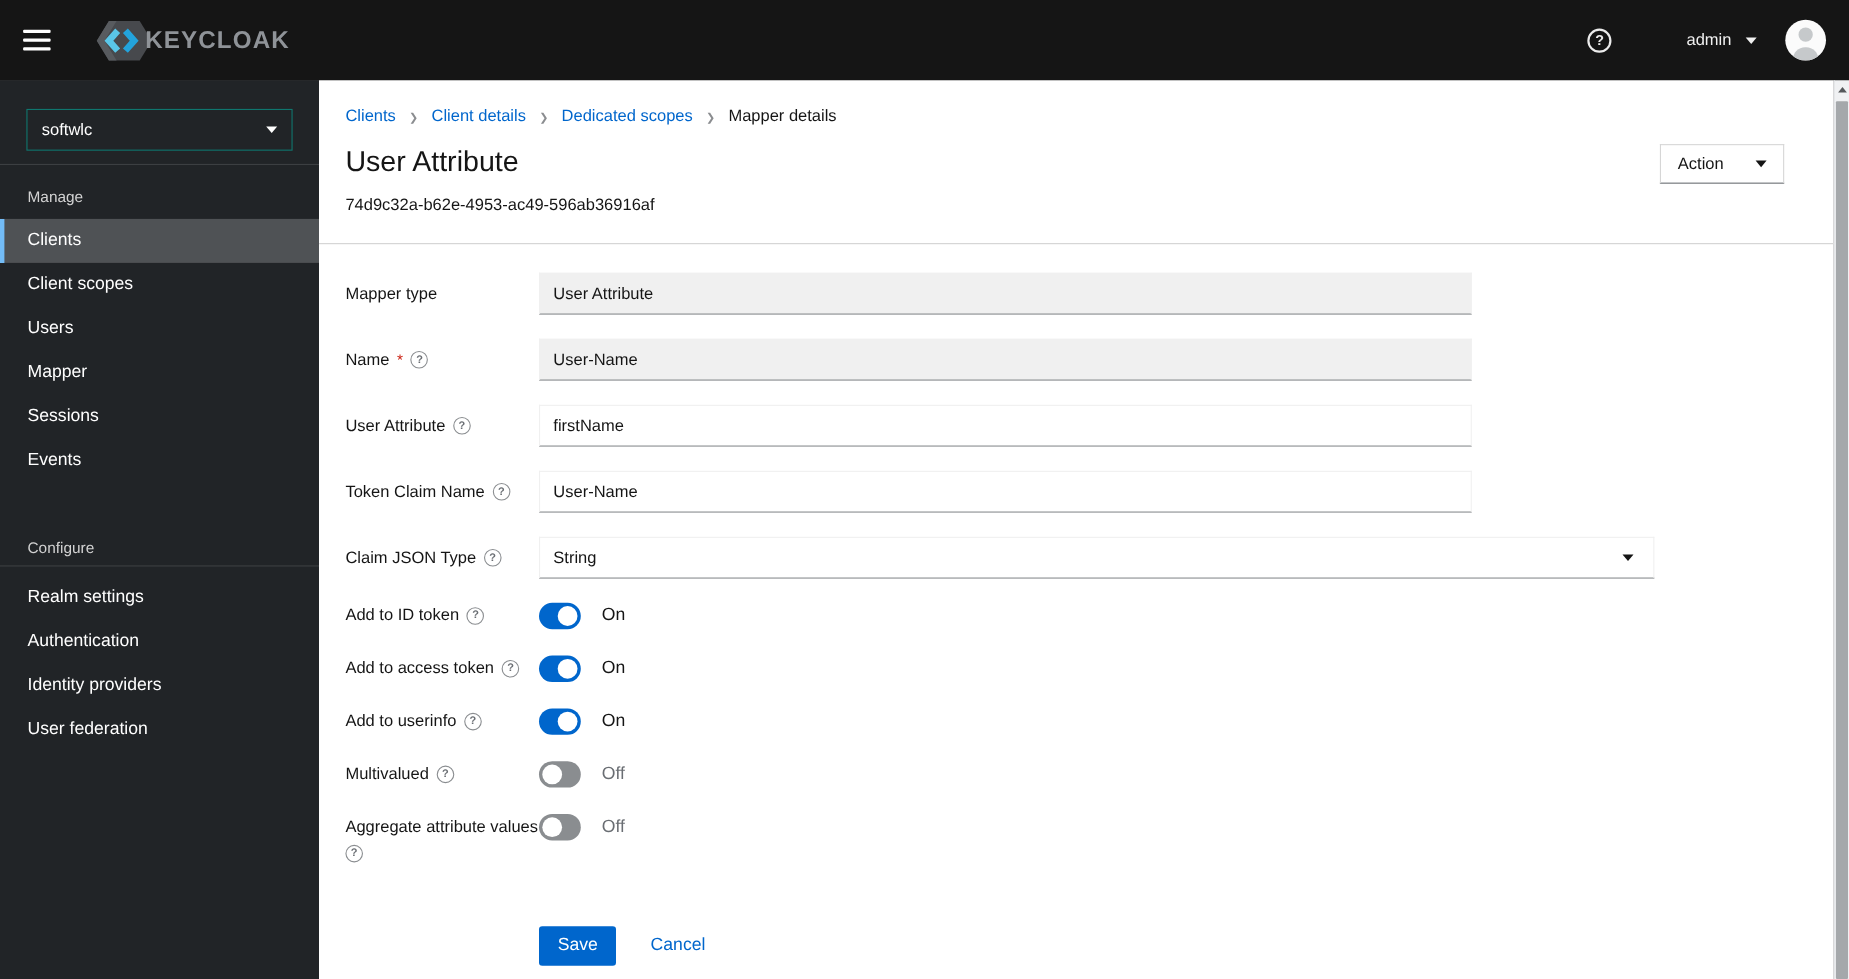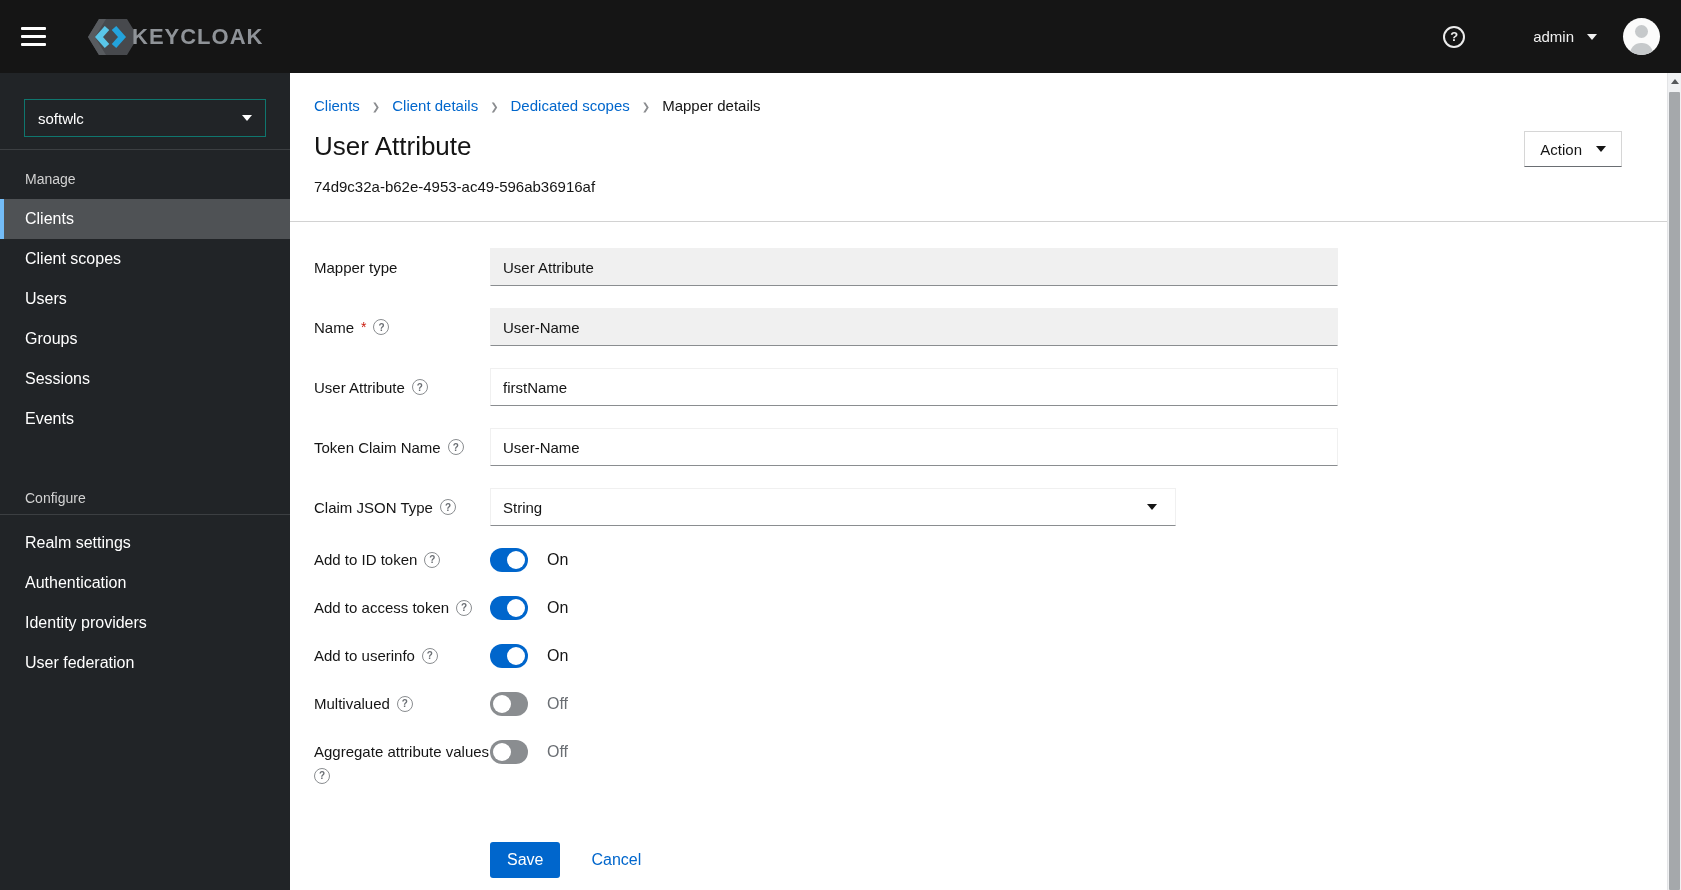--- a/index.html
+++ b/index.html
@@ -42,38 +42,38 @@
   
   .main { flex:1; background:#fff; padding:24px 0 0 24px; position:relative; }
   .breadcrumb { display:flex; align-items:center; gap:12px; font-size:15px; }
   .crumb-link { color:#0066cc; cursor:pointer; }
   .crumb-current { color:#151515; }
   .crumb-sep { color:#8b8d90; font-size:10px; padding-top:2px; }
 
   .title-row { display:flex; justify-content:space-between; align-items:flex-start; margin-top:17px; padding-right:45px; }
   .page-title { font-size:26px; font-weight:500; color:#151515; }
   .action-btn { height:36px; background:#fff; border:1px solid #d6d6d6; border-bottom-color:#6a6e73;
-                padding:0 15px; font-size:15px; color:#151515; display:flex; align-items:center; gap:14px; cursor:pointer; }
+                padding:0 15px; font-size:15px; color:#151515; display:flex; align-items:center; gap:29px; cursor:pointer; }
   .action-btn .caret { border-top-color:#151515; }
   .subtitle { margin-top:11px; font-size:15px; color:#151515; }
   .page-divider { height:1px; background:#d2d2d2; margin-top:26px; margin-left:-24px; width:1377px; }
 
   
   .form { margin-top:26px; }
   .form-row { display:flex; align-items:center; margin-bottom:22px; }
   .label-col { width:176px; font-size:15px; font-weight:normal; color:#151515; display:flex; align-items:center; gap:7px; flex-shrink:0; }
   .required { color:#c9190b; font-size:14px; }
   .q-icon { width:16px; height:16px; border:1px solid #8a8d90; border-radius:50%; color:#6a6e73; font-size:10px; font-weight:bold;
             display:inline-flex; align-items:center; justify-content:center; cursor:pointer; flex-shrink:0; }
   .q-icon::before { content:"?"; }
   .control-col { width:848px; position:relative; }
   .text-input { width:848px; height:38px; border:1px solid #f0f0f0; border-bottom:1px solid #8a8d90;
                 padding:0 12px; font-size:15px; color:#151515; background:#fff; font-family:"Liberation Sans", sans-serif; outline:none; }
   .text-input:disabled { background:#f0f0f0; border-color:#f0f0f0; border-bottom-color:#8a8d90; color:#151515; opacity:1; }
-  .select-box { width:686px; height:38px; border:1px solid #f0f0f0; border-bottom:1px solid #8a8d90; background:#fff;
+  .select-box { width:1014px; height:38px; border:1px solid #f0f0f0; border-bottom:1px solid #8a8d90; background:#fff;
                 display:flex; align-items:center; padding:0 12px; font-size:15px; color:#151515; cursor:pointer;text-align:center; }
   .select-box .caret { border-top-color:#151515; margin-left:auto; margin-right:6px; }
 
   .toggle-row { display:flex; align-items:flex-start; margin-bottom:24px; }
   .toggle-row .label-col { line-height:24px; align-items:flex-start; flex-wrap:wrap; row-gap:0; }
   .toggle-row .q-icon { margin-top:4px; }
   .toggle { width:38px; height:24px; border-radius:12px; position:relative; cursor:pointer; flex-shrink:0; }
   .toggle.on { background:#0066cc; }
   .toggle.off { background:#8a8d90; }
   .toggle .knob { width:18px; height:18px; border-radius:50%; background:#fff; position:absolute; top:3px; }
@@ -130,21 +130,21 @@
       <div class="realm-select">
         <span>softwlc</span>
         <span class="caret"></span>
       </div>
       <div class="side-divider"></div>
 
       <div class="section-label">Manage</div>
       <div class="nav-item selected">Clients</div>
       <div class="nav-item">Client scopes</div>
       <div class="nav-item">Users</div>
-      <div class="nav-item">Groups</div>
+      <div class="nav-item">Mapper</div>
       <div class="nav-item">Sessions</div>
       <div class="nav-item">Events</div>
 
       <div class="section-label tight configure-gap">Configure</div>
       <div class="side-divider" style="margin-top:0;"></div>
       <div class="nav-item" style="margin-top:8px;">Realm settings</div>
       <div class="nav-item">Authentication</div>
       <div class="nav-item">Identity providers</div>
       <div class="nav-item">User federation</div>
     </aside>

